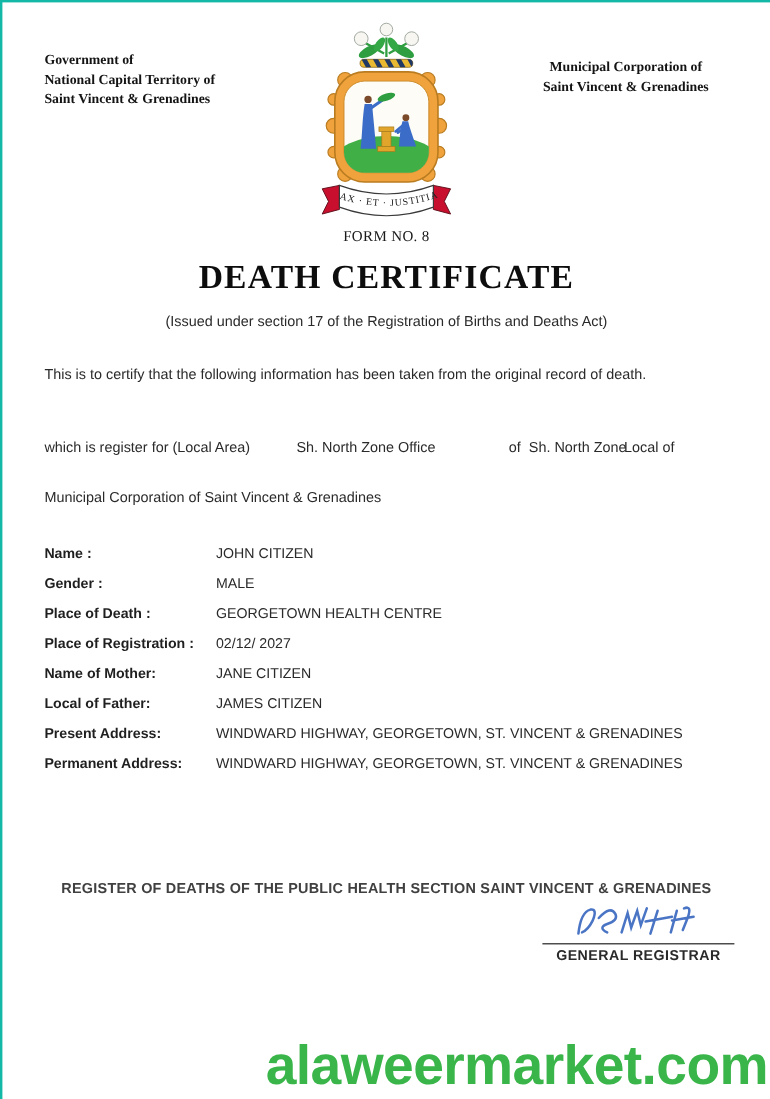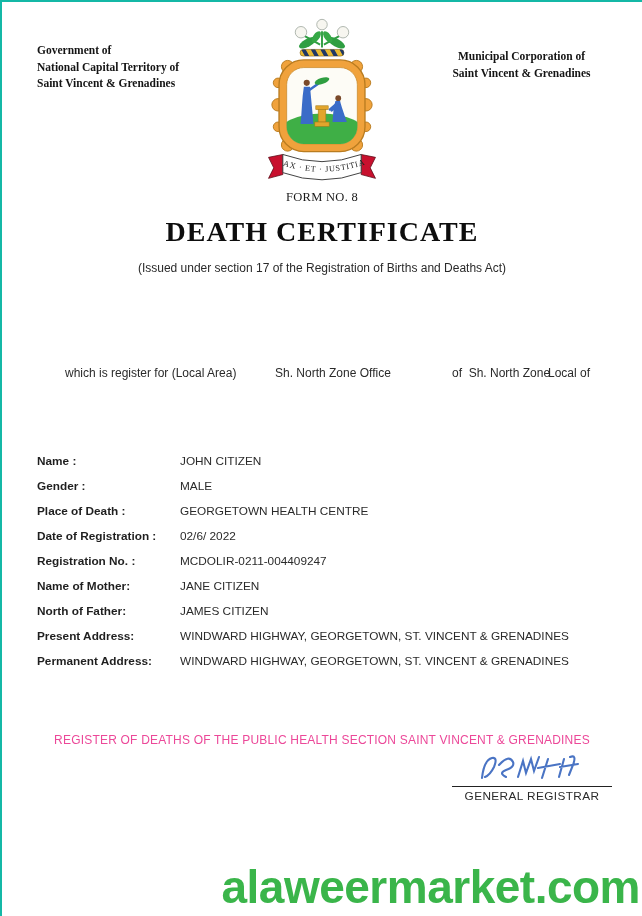--- a/index.html
+++ b/index.html
@@ -24,38 +24,38 @@
     top:214px;left:0;width:100%;text-align:center;
     font-family:"Liberation Serif",serif;font-weight:bold;font-size:28px;
     letter-spacing:1px;color:#0d0d0d;
   }
   .subtitle{
     top:259px;left:0;width:100%;text-align:center;
     font-size:12px;color:#2a2a2a;
   }
   .certify{top:303px;left:35px;width:580px;font-size:12px;color:#2a2a2a;}
   .register-line{top:364px;left:0;width:100%;height:16px;font-size:12px;color:#2a2a2a;}
-  .register-line .seg{position:absolute;white-space:pre;margin-left:28px;}
+  .register-line .seg{position:absolute;white-space:pre;}
   .seg-prefix{left:35px;}
   .seg-office{left:245px;}
   .seg-of{left:422px;}
   .seg-zoneof{left:518px;}
   .municipal-line{top:405px;left:35px;font-size:12px;color:#2a2a2a;}
   .fields{top:441px;left:35px;width:572px;}
   .field-row{display:flex;height:25px;align-items:flex-end;}
   .field-label{width:143px;flex:0 0 143px;font-weight:bold;font-size:11.8px;color:#1f1f1f;}
   .field-value{font-size:11.8px;color:#2a2a2a;}
   .register-deaths{
     top:731px;left:0;width:100%;text-align:center;
-    font-weight:normal;font-size:12px;color:#ec4899;letter-spacing:0.2px;
+    font-weight:bold;font-size:12px;color:#404040;letter-spacing:0.2px;
   }
   .signature-block{top:750px;right:30px;width:160px;text-align:center;}
   .signature-svg{display:block;margin:0 auto;}
   .sig-line{border-top:1.4px solid #222;margin-top:0px;}
-  .sig-title{font-size:11.8px;color:#2a2a2a;letter-spacing:0.4px;padding-top:2px;}
+  .sig-title{font-size:11.8px;color:#2a2a2a;letter-spacing:0.4px;padding-top:2px;font-weight:bold;}
   .watermark{
     bottom:6px;right:2px;left:0;text-align:right;
     font-weight:bold;font-size:46px;line-height:1;letter-spacing:-0.5px;
   }
 </style>
 </head>
 <body>
 
 <div class="page">
 
@@ -147,55 +147,53 @@
         </text>
       </g>
     </svg>
   </div>
 
   <div class="abs form-no">FORM NO. 8</div>
 
   <div class="abs title">DEATH CERTIFICATE</div>
   <div class="abs subtitle">(Issued under section 17 of the Registration of Births and Deaths Act)</div>
 
+  <div class="abs certify">This is to certify that the following information has been taken from the original record of death.</div>
 
   <div class="abs register-line">
     <span class="seg seg-prefix">which is register for (Local Area)</span>
     <span class="seg seg-office">Sh. North Zone Office</span>
     <span class="seg seg-of">of  Sh. North Zone</span>
     <span class="seg seg-zoneof">Local of</span>
   </div>
+  <div class="abs municipal-line">Municipal Corporation of Saint Vincent &amp; Grenadines</div>
 
   <div class="abs fields">
     <div class="field-row">
       <div class="field-label">Name :</div>
       <div class="field-value">JOHN CITIZEN</div>
     </div>
     <div class="field-row">
       <div class="field-label">Gender :</div>
       <div class="field-value">MALE</div>
     </div>
     <div class="field-row">
       <div class="field-label">Place of Death :</div>
       <div class="field-value">GEORGETOWN HEALTH CENTRE</div>
     </div>
     <div class="field-row">
-      <div class="field-label">Date of Registration :</div>
-      <div class="field-value">02/6/ 2022</div>
-    </div>
-    <div class="field-row">
-      <div class="field-label">Registration No. :</div>
-      <div class="field-value">MCDOLIR-0211-004409247</div>
+      <div class="field-label">Place of Registration :</div>
+      <div class="field-value">02/12/ 2027</div>
     </div>
     <div class="field-row">
       <div class="field-label">Name of Mother:</div>
       <div class="field-value">JANE CITIZEN</div>
     </div>
     <div class="field-row">
-      <div class="field-label">North of Father:</div>
+      <div class="field-label">Local of Father:</div>
       <div class="field-value">JAMES CITIZEN</div>
     </div>
     <div class="field-row">
       <div class="field-label">Present Address:</div>
       <div class="field-value">WINDWARD HIGHWAY, GEORGETOWN, ST. VINCENT &amp; GRENADINES</div>
     </div>
     <div class="field-row">
       <div class="field-label">Permanent Address:</div>
       <div class="field-value">WINDWARD HIGHWAY, GEORGETOWN, ST. VINCENT &amp; GRENADINES</div>
     </div>

